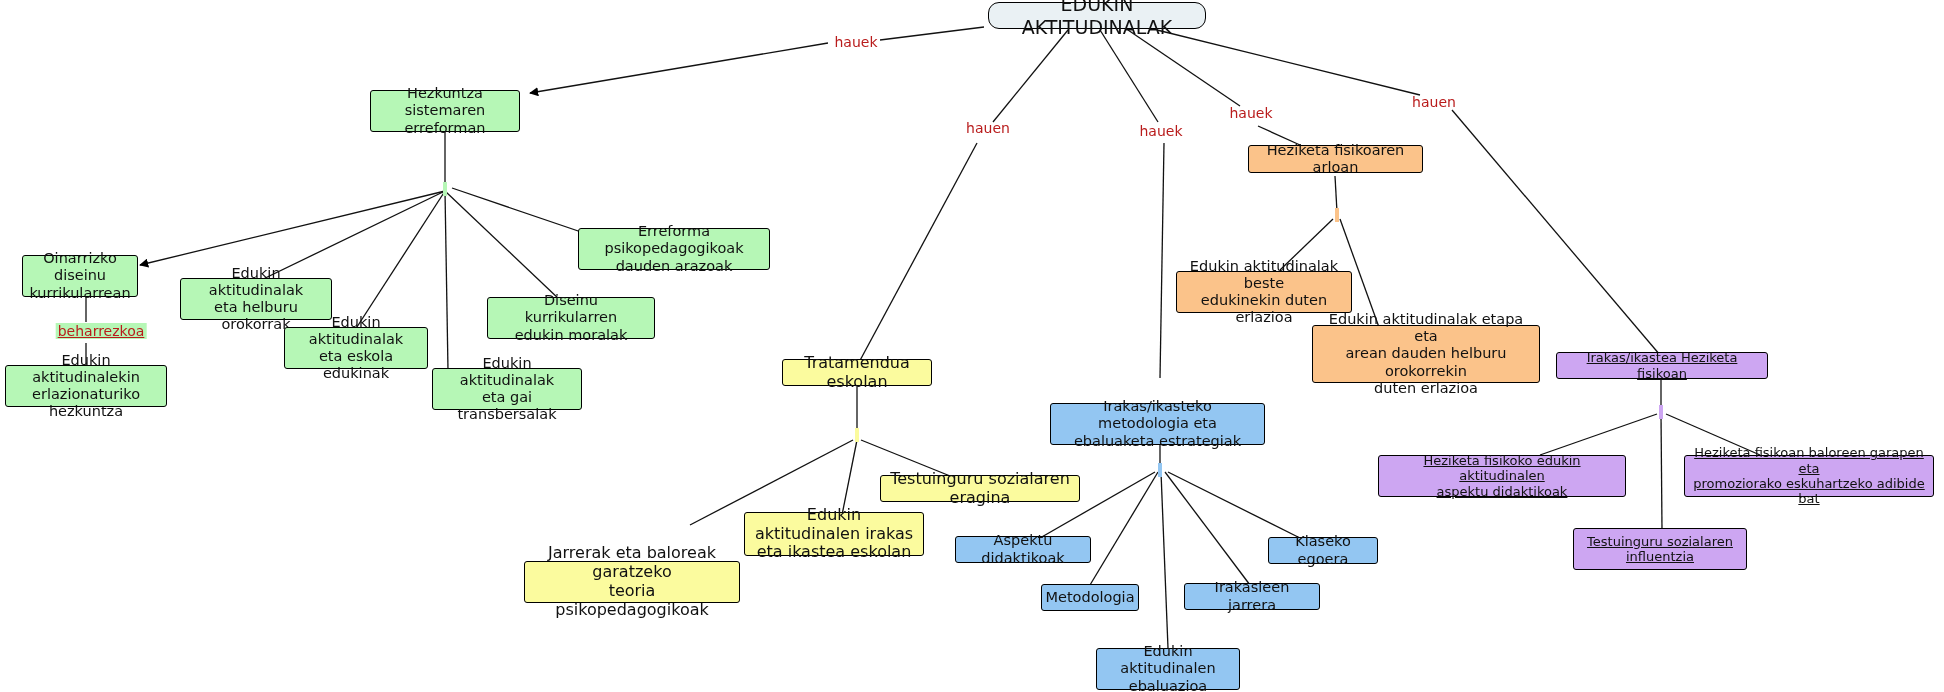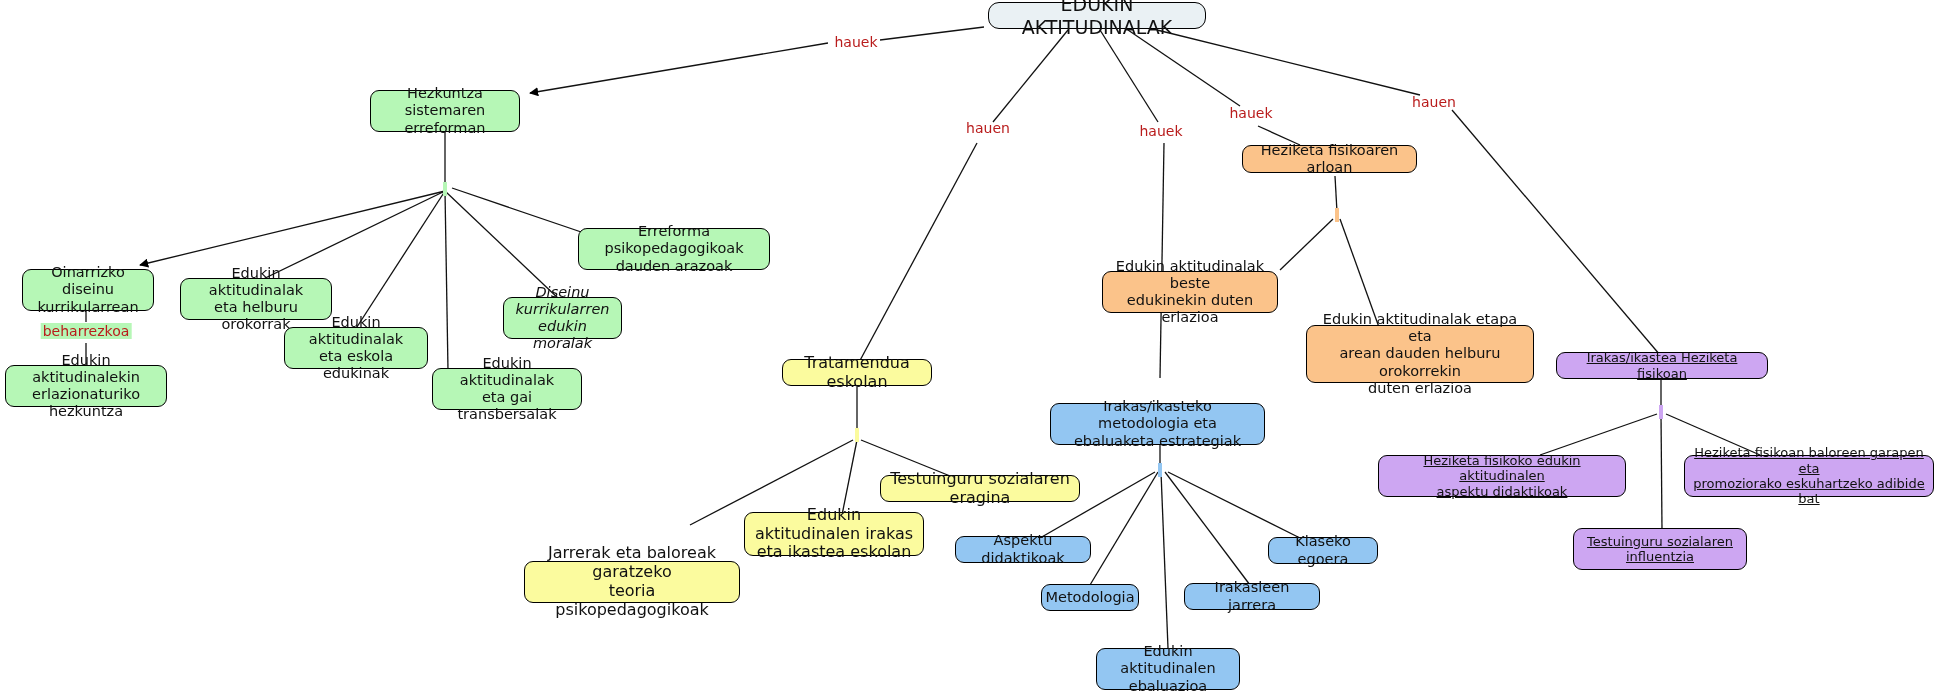--- a/index.html
+++ b/index.html
@@ -20,36 +20,36 @@
     left: 0;
     top: 0;
     width: 1944px;
     height: 692px;
     pointer-events: none;
   }
   .node {
     position: absolute;
     box-sizing: border-box;
     border: 1.2px solid #000000;
-    border-radius: 9px;
+    border-radius: 3px;
     display: flex;
     align-items: center;
     justify-content: center;
     text-align: center;
     color: #111111;
     line-height: 1.18;
     padding: 3px 8px;
     white-space: pre-line;
     z-index: 3;
   }
   .n-title   { background: #eaf1f4; font-size: 19px; border-radius: 11px; }
   .n-green   { background: #b6f7b6; font-size: 14.5px; }
   .n-yellow  { background: #fbfb9e; font-size: 16px; }
   .n-blue    { background: #93c6f2; font-size: 14.5px; }
-  .n-orange  { background: #fbc38a; font-size: 14.5px; }
+  .n-orange  { background: #fbc38a; font-size: 14.5px; margin-left: 6px; }
   .n-purple  { background: #cda6f2; font-size: 13px; text-decoration: underline; }
 
   .edge-label {
     position: absolute;
     font-size: 14px;
     color: #b91c1c;
     white-space: nowrap;
     z-index: 4;
     transform: translate(-50%, -50%);
     padding: 0 2px;
@@ -135,43 +135,43 @@
   <div class="junction j-yellow" style="left:857px; top:435px;"></div>
   <div class="junction j-blue" style="left:1160px; top:470px;"></div>
   <div class="junction j-orange" style="left:1337px; top:215px;"></div>
   <div class="junction j-purple" style="left:1661px; top:412px;"></div>
 
   <div class="edge-label" style="left:856px; top:42px;">hauek</div>
   <div class="edge-label" style="left:988px; top:128px;">hauen</div>
   <div class="edge-label" style="left:1161px; top:131px;">hauek</div>
   <div class="edge-label" style="left:1251px; top:113px;">hauek</div>
   <div class="edge-label" style="left:1434px; top:102px;">hauen</div>
-  <div class="edge-label hl-green" style="left:86px; top:331px;">beharrezkoa</div>
+  <div class="edge-label hl-green" style="left:101px; top:331px;text-decoration:underline;">beharrezkoa</div>
 
   <div class="node n-title" style="left:988px; top:2px; width:218px; height:27px;">EDUKIN AKTITUDINALAK</div>
 
   <div class="node n-green" style="left:370px; top:90px; width:150px; height:42px;">Hezkuntza sistemaren
 erreforman</div>
 
-  <div class="node n-green" style="left:22px; top:269px; width:132px; height:42px;">Oinarrizko diseinu
+  <div class="node n-green" style="left:22px; top:255px; width:116px; height:42px;">Oinarrizko diseinu
 kurrikularrean</div>
 
   <div class="node n-green" style="left:5px; top:365px; width:162px; height:42px;">Edukin aktitudinalekin
 erlazionaturiko hezkuntza</div>
 
   <div class="node n-green" style="left:180px; top:278px; width:152px; height:42px;">Edukin aktitudinalak
 eta helburu orokorrak</div>
 
   <div class="node n-green" style="left:284px; top:327px; width:144px; height:42px;">Edukin aktitudinalak
 eta eskola edukinak</div>
 
   <div class="node n-green" style="left:432px; top:368px; width:150px; height:42px;">Edukin aktitudinalak
 eta gai transbersalak</div>
 
-  <div class="node n-green" style="left:503px; top:297px; width:119px; height:42px;font-style:italic;">Diseinu kurrikularren
+  <div class="node n-green" style="left:487px; top:297px; width:168px; height:42px;">Diseinu kurrikularren
 edukin moralak</div>
 
   <div class="node n-green" style="left:578px; top:228px; width:192px; height:42px;">Erreforma psikopedagogikoak
 dauden arazoak</div>
 
   <div class="node n-yellow" style="left:782px; top:359px; width:150px; height:27px;">Tratamendua eskolan</div>
 
   <div class="node n-yellow" style="left:524px; top:525px; width:216px; height:42px;margin-top:36px;">Jarrerak eta baloreak garatzeko
 teoria psikopedagogikoak</div>
 
@@ -189,21 +189,21 @@
 
   <div class="node n-blue" style="left:1096px; top:648px; width:144px; height:42px;">Edukin aktitudinalen
 ebaluazioa</div>
 
   <div class="node n-blue" style="left:1184px; top:583px; width:136px; height:27px;">Irakasleen jarrera</div>
 
   <div class="node n-blue" style="left:1268px; top:537px; width:110px; height:27px;">Klaseko egoera</div>
 
   <div class="node n-orange" style="left:1242px; top:145px; width:175px; height:28px;">Heziketa fisikoaren arloan</div>
 
-  <div class="node n-orange" style="left:1102px; top:271px; width:176px; height:42px;">Edukin aktitudinalak beste
+  <div class="node n-orange" style="left:1170px; top:271px; width:176px; height:42px;">Edukin aktitudinalak beste
 edukinekin duten erlazioa</div>
 
   <div class="node n-orange" style="left:1306px; top:325px; width:228px; height:58px;">Edukin aktitudinalak etapa eta
 arean dauden helburu orokorrekin
 duten erlazioa</div>
 
   <div class="node n-purple" style="left:1556px; top:352px; width:212px; height:27px;">Irakas/ikastea Heziketa fisikoan</div>
 
   <div class="node n-purple" style="left:1378px; top:455px; width:248px; height:42px;">Heziketa fisikoko edukin aktitudinalen
 aspektu didaktikoak</div>

